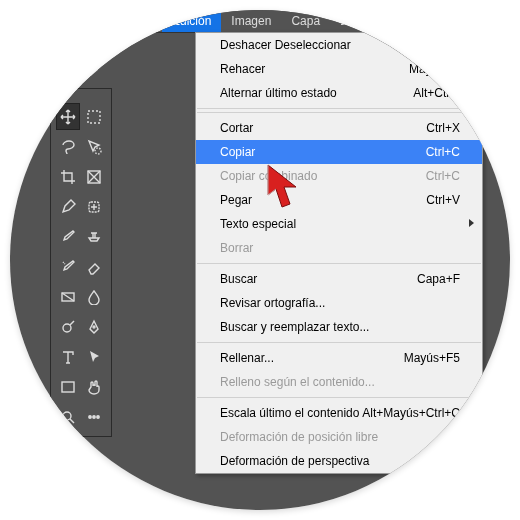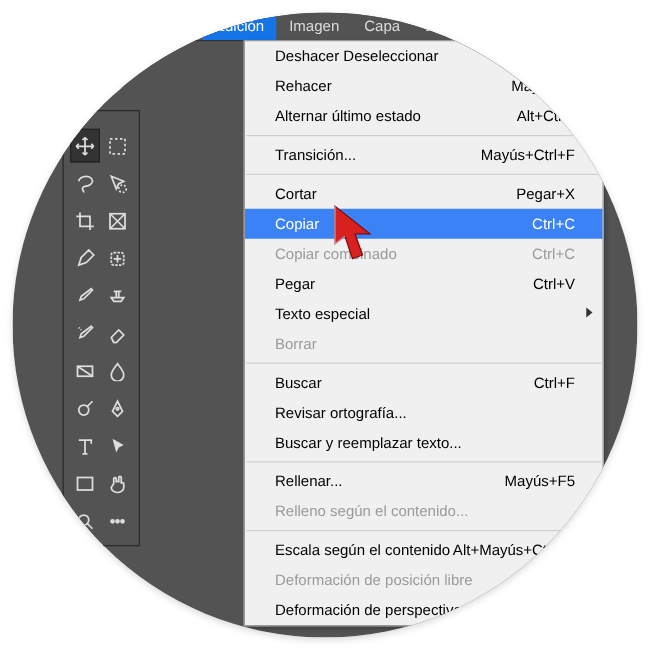--- a/index.html
+++ b/index.html
@@ -221,29 +221,25 @@
       <div class="dd-row">
           <span class="dd-label">Rehacer</span>
           <span class="dd-short">Mayús+C</span>
         </div>
       <div class="dd-row">
           <span class="dd-label">Alternar último estado</span>
           <span class="dd-short">Alt+Ctrl+</span>
         </div>
       <div class="dd-sep"></div>
 
-      <div class="dd-row">
-          <span class="dd-label">Transición...</span>
-          <span class="dd-short">Mayús+Ctrl+F</span>
-        </div>
       <div class="dd-sep"></div>
 
       <div class="dd-row">
           <span class="dd-label">Cortar</span>
-          <span class="dd-short">Pegar+X</span>
+          <span class="dd-short">Ctrl+X</span>
         </div>
       <div class="dd-row highlight">
           <span class="dd-label">Copiar</span>
           <span class="dd-short">Ctrl+C</span>
         </div>
       <div class="dd-row disabled">
           <span class="dd-label">Copiar combinado</span>
           <span class="dd-short">Ctrl+C</span>
         </div>
       <div class="dd-row">
@@ -255,21 +251,21 @@
           <span class="dd-short"></span>
         </div>
       <div class="dd-row disabled">
           <span class="dd-label">Borrar</span>
           <span class="dd-short"></span>
         </div>
       <div class="dd-sep"></div>
 
       <div class="dd-row">
           <span class="dd-label">Buscar</span>
-          <span class="dd-short">Ctrl+F</span>
+          <span class="dd-short">Capa+F</span>
         </div>
       <div class="dd-row">
           <span class="dd-label">Revisar ortografía...</span>
           <span class="dd-short"></span>
         </div>
       <div class="dd-row">
           <span class="dd-label">Buscar y reemplazar texto...</span>
           <span class="dd-short"></span>
         </div>
       <div class="dd-sep"></div>
@@ -278,21 +274,21 @@
           <span class="dd-label">Rellenar...</span>
           <span class="dd-short">Mayús+F5</span>
         </div>
       <div class="dd-row disabled">
           <span class="dd-label">Relleno según el contenido...</span>
           <span class="dd-short"></span>
         </div>
       <div class="dd-sep"></div>
 
       <div class="dd-row">
-          <span class="dd-label">Escala según el contenido</span>
+          <span class="dd-label">Escala último el contenido</span>
           <span class="dd-short">Alt+Mayús+Ctrl+C</span>
         </div>
       <div class="dd-row disabled">
           <span class="dd-label">Deformación de posición libre</span>
           <span class="dd-short"></span>
         </div>
       <div class="dd-row">
           <span class="dd-label">Deformación de perspectiva</span>
           <span class="dd-short"></span>
         </div>

